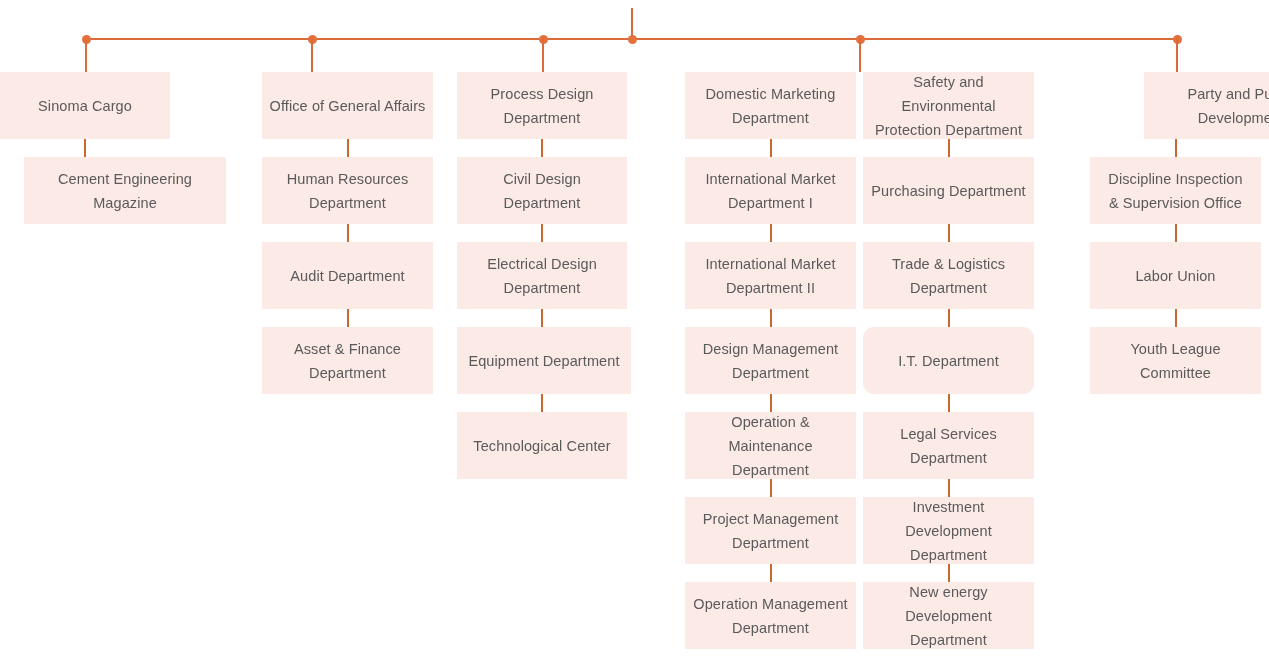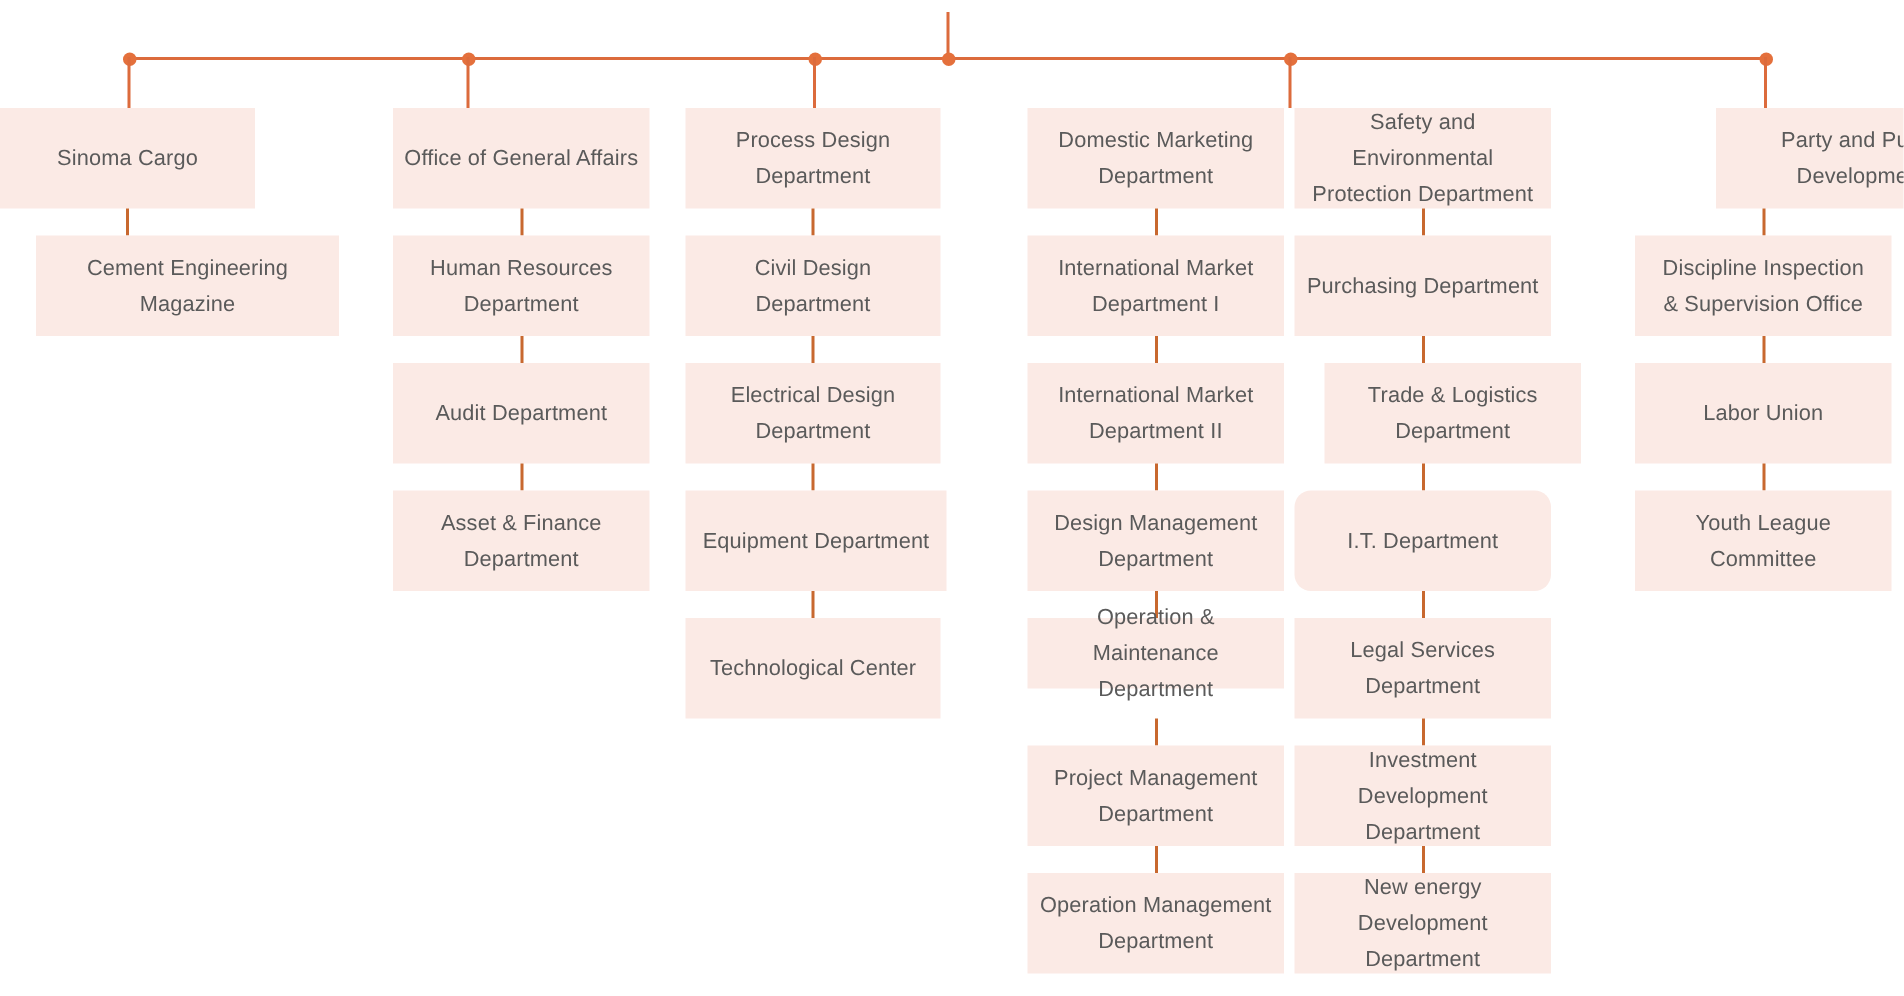--- a/index.html
+++ b/index.html
@@ -153,21 +153,21 @@
       <div class="node-box" style="left: 685px; top: 242px; width: 171px; height: 67px; pointer-events: auto;">
         <span class="node-label">International Market
 Department II</span>
       </div>
       <div class="connector" style="left: 769.5px; top: 309px; height: 18px;"></div>
       <div class="node-box" style="left: 685px; top: 327px; width: 171px; height: 67px; pointer-events: auto;">
         <span class="node-label">Design Management
 Department</span>
       </div>
       <div class="connector" style="left: 769.5px; top: 394px; height: 18px;"></div>
-      <div class="node-box" style="left: 685px; top: 412px; width: 171px; height: 47px; pointer-events: auto;">
+      <div class="node-box" style="left: 685px; top: 412px; width: 171px; height: 67px; pointer-events: auto;">
         <span class="node-label">Operation &amp; Maintenance
 Department</span>
       </div>
       <div class="connector" style="left: 769.5px; top: 479px; height: 18px;"></div>
       <div class="node-box" style="left: 685px; top: 497px; width: 171px; height: 67px; pointer-events: auto;">
         <span class="node-label">Project Management
 Department</span>
       </div>
       <div class="connector" style="left: 769.5px; top: 564px; height: 18px;"></div>
       <div class="node-box" style="left: 685px; top: 582px; width: 171px; height: 67px; pointer-events: auto;">
@@ -180,21 +180,21 @@
     <div class="column" style="left: 0px; width: 1269px; height: 664px; pointer-events: none;">
       <div class="node-box" style="left: 863px; top: 72px; width: 171px; height: 67px; pointer-events: auto;">
         <span class="node-label">Safety and Environmental
 Protection Department</span>
       </div>
       <div class="connector" style="left: 947.5px; top: 139px; height: 18px;"></div>
       <div class="node-box" style="left: 863px; top: 157px; width: 171px; height: 67px; pointer-events: auto;">
         <span class="node-label">Purchasing Department</span>
       </div>
       <div class="connector" style="left: 947.5px; top: 224px; height: 18px;"></div>
-      <div class="node-box" style="left: 863px; top: 242px; width: 171px; height: 67px; pointer-events: auto; margin-left: 20px;">
+      <div class="node-box" style="left: 863px; top: 242px; width: 171px; height: 67px; pointer-events: auto;">
         <span class="node-label">Trade &amp; Logistics
 Department</span>
       </div>
       <div class="connector" style="left: 947.5px; top: 309px; height: 18px;"></div>
       <div class="node-box" style="left: 863px; top: 327px; width: 171px; height: 67px; pointer-events: auto; border-radius: 11px;">
         <span class="node-label">I.T. Department</span>
       </div>
       <div class="connector" style="left: 947.5px; top: 394px; height: 18px;"></div>
       <div class="node-box" style="left: 863px; top: 412px; width: 171px; height: 67px; pointer-events: auto;">
         <span class="node-label">Legal Services

